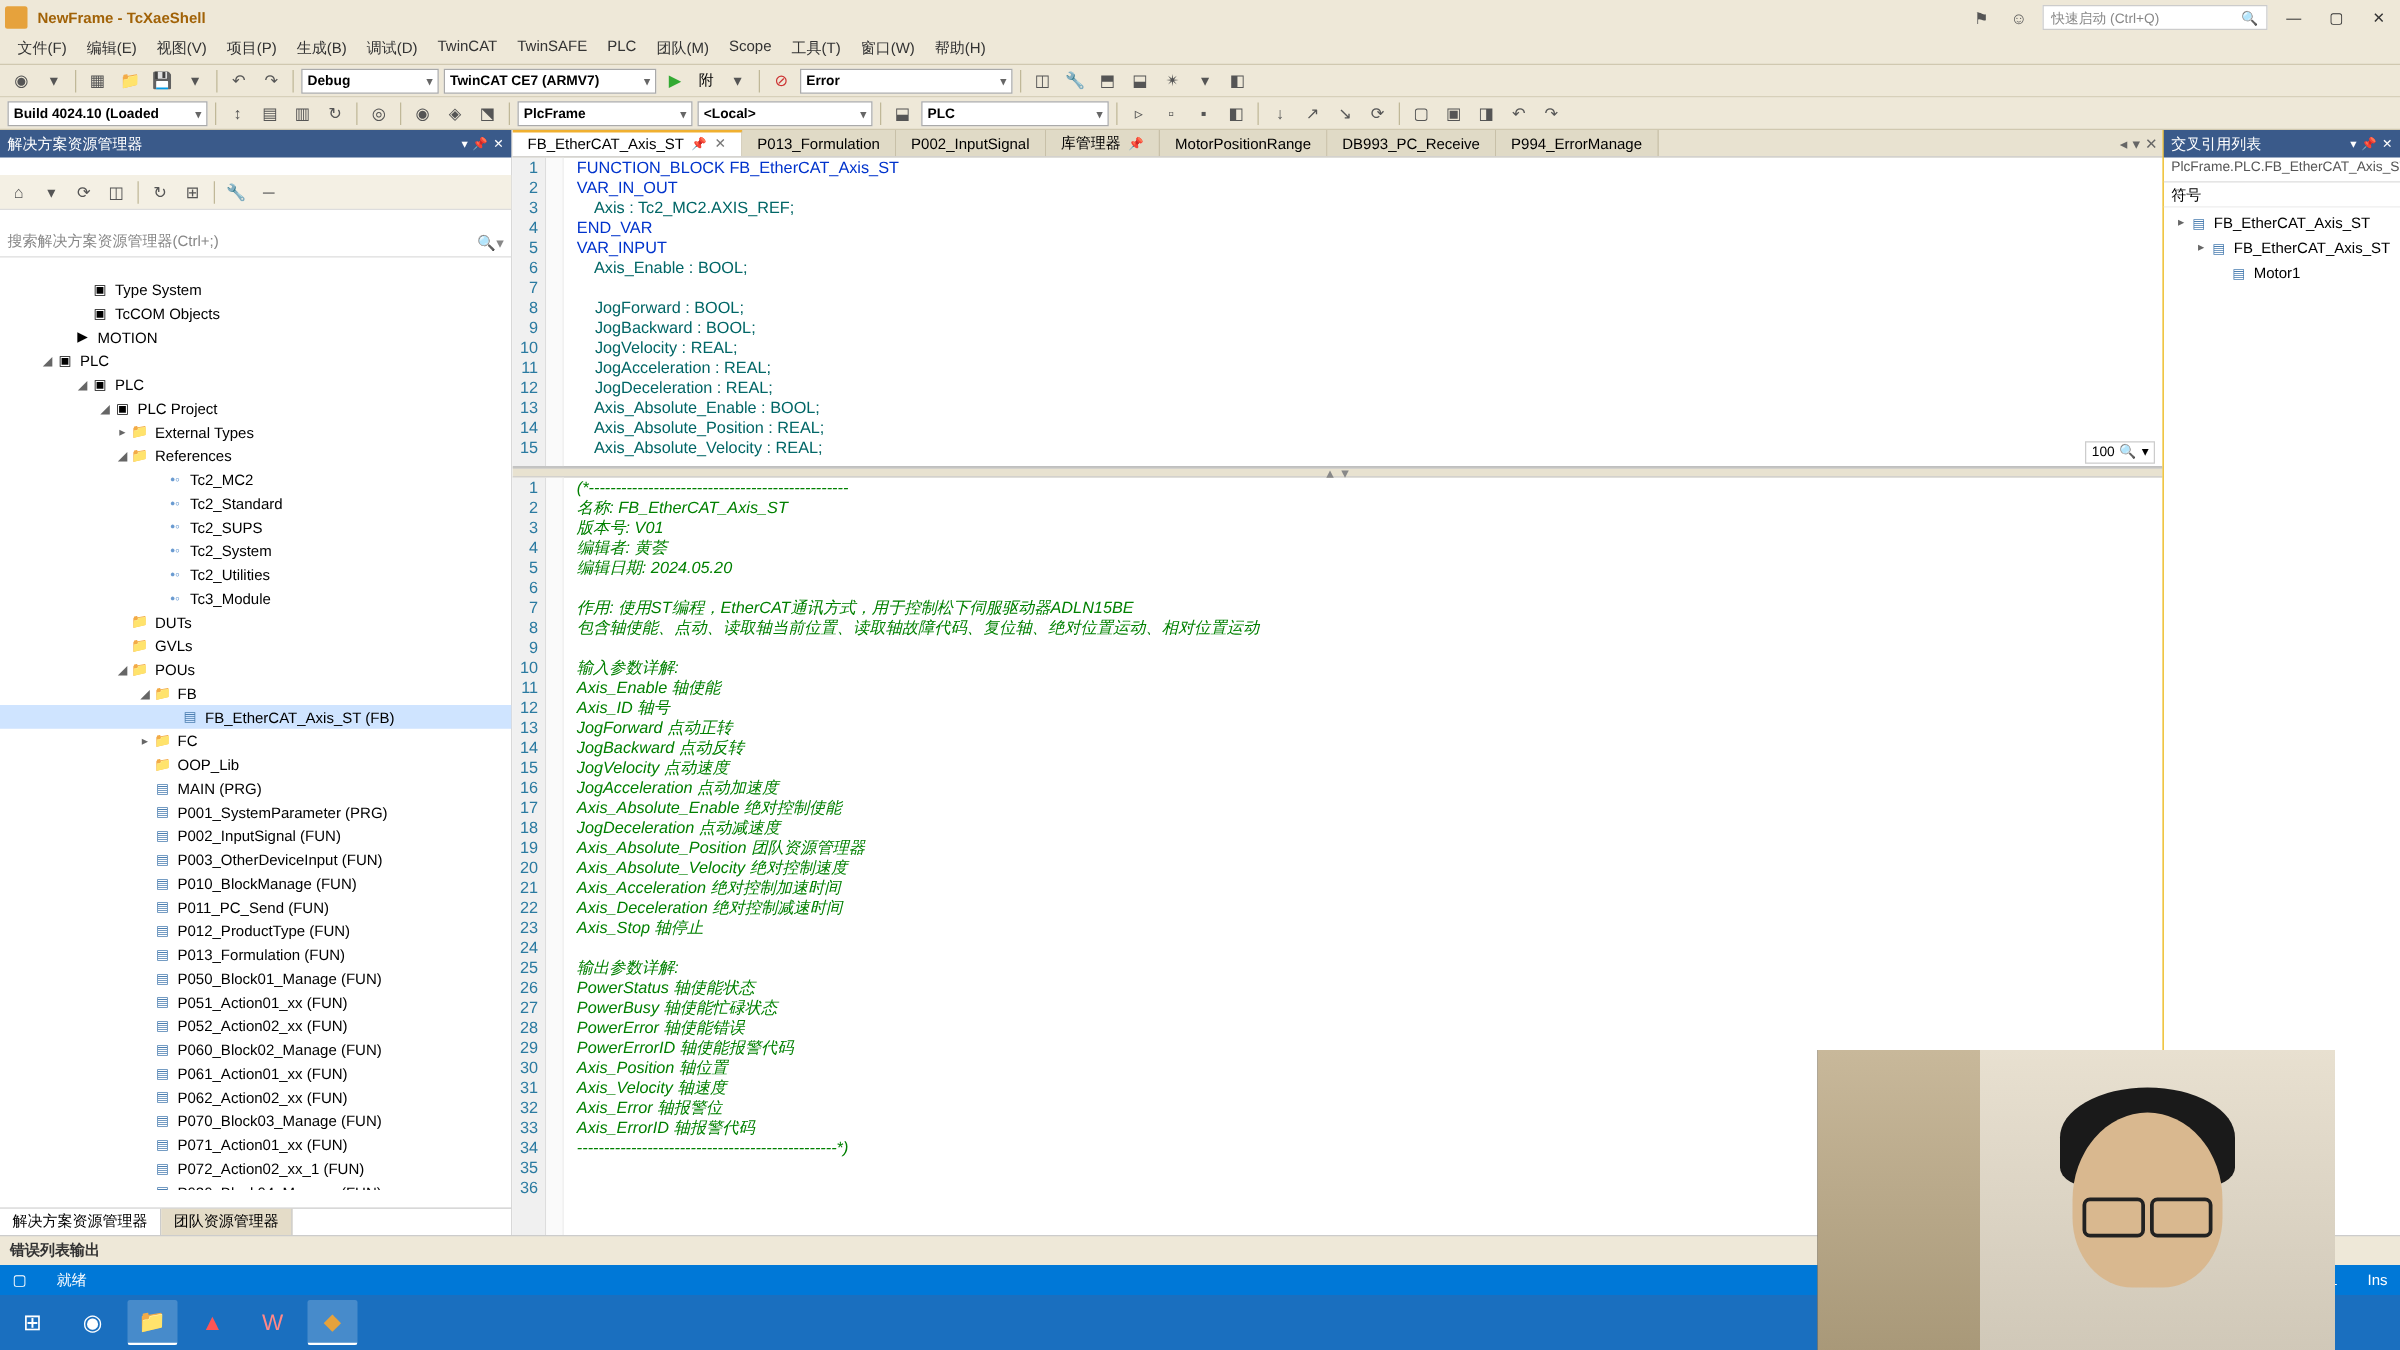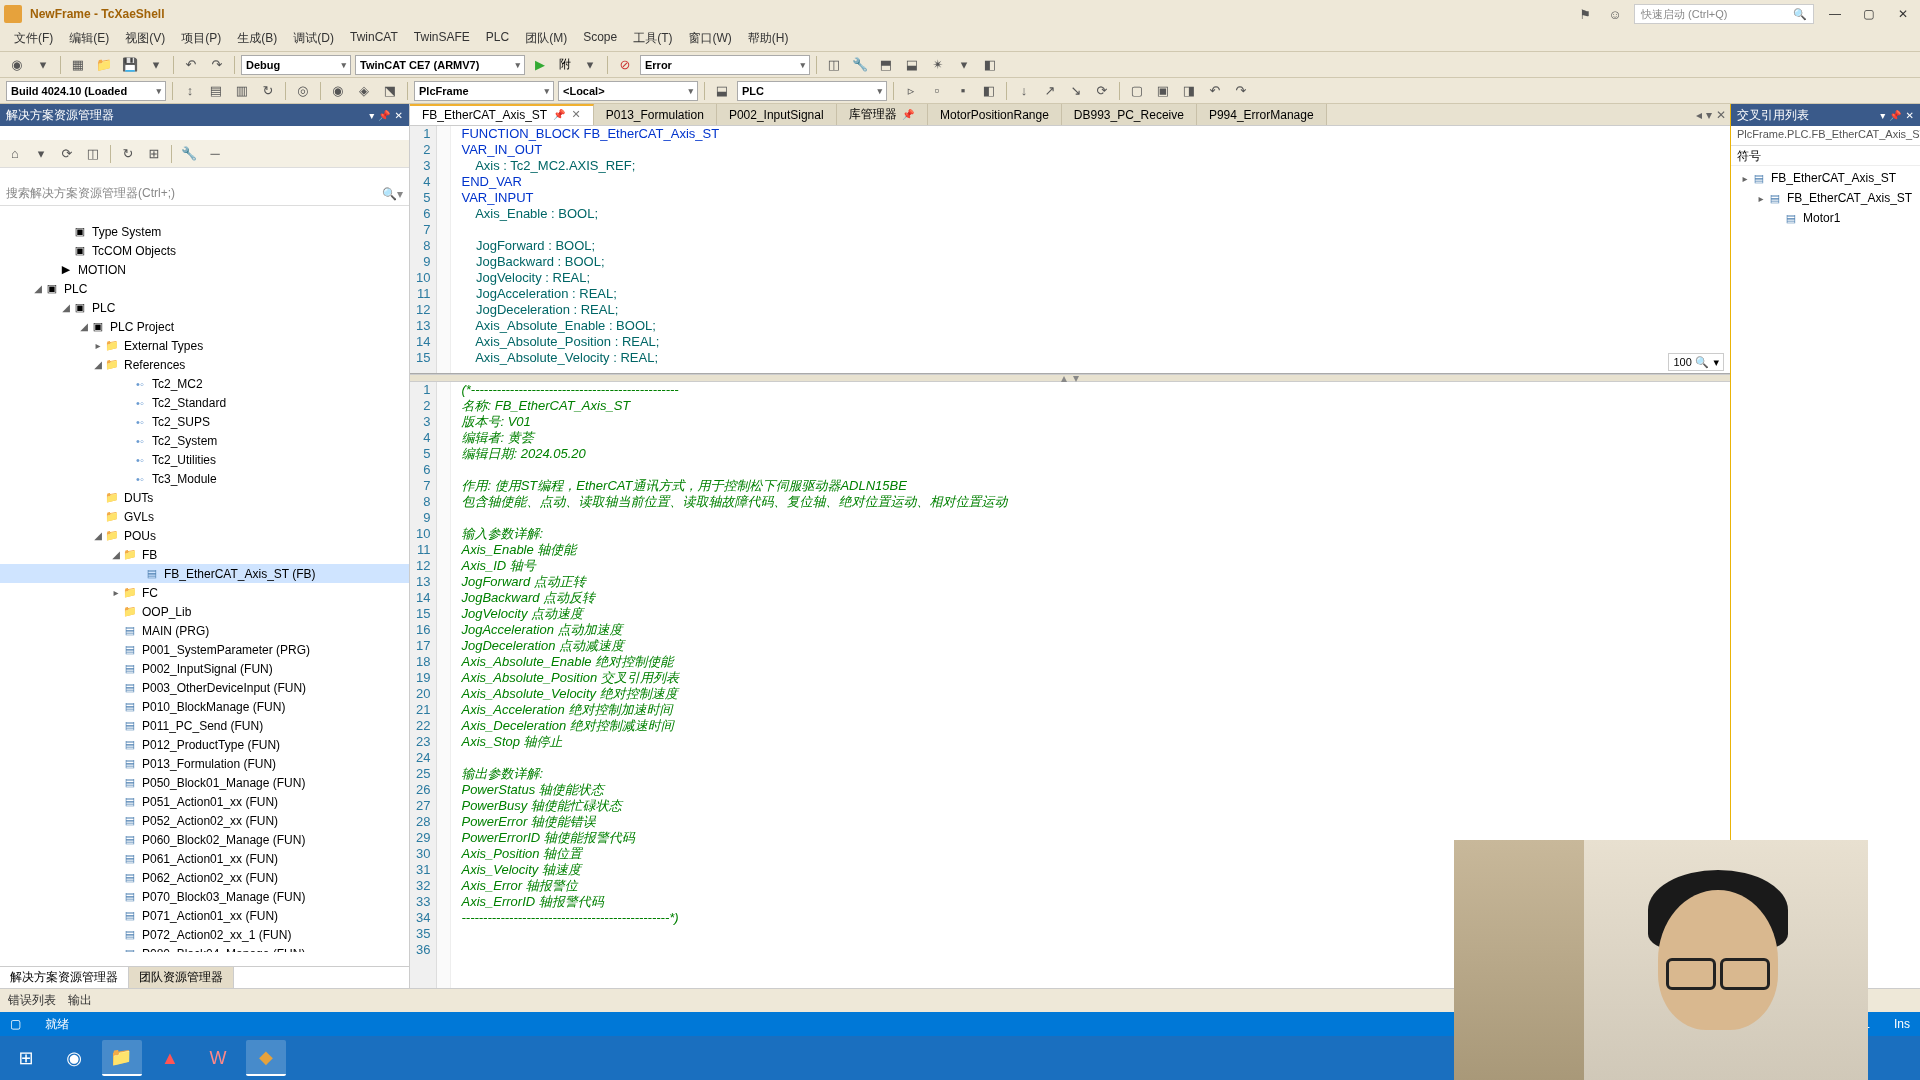--- a/index.html
+++ b/index.html
@@ -64,21 +64,21 @@
 .k-green { color: #008000; font-style: italic; }
 .splitter { height: 8px; background: #e8e2d0; display:flex; align-items:center; justify-content:center; gap:6px; color:#888; border-top:1px solid #ccc; border-bottom:1px solid #ccc;}
 .zoom-ctl { position: absolute; right: 6px; bottom: 2px; display: flex; align-items: center; gap: 4px; background: #fff; border: 1px solid #ccc; padding: 0 4px; height: 18px; font-size: 11px; }
 
 .rpanel { width: 190px; display: flex; flex-direction: column; border-left: 1px solid #eab308; }
 .rpanel .crumb { height: 20px; border-bottom: 1px solid #ddd; padding: 2px 6px; font-size: 11px; color: #555; white-space: nowrap; overflow: hidden; }
 .rpanel .lbl { height: 20px; padding: 2px 6px; font-size: 12px; border-bottom: 1px solid #eee; }
 .rpanel .tree2 { padding: 2px 0; }
 .rpanel .trow { display: flex; align-items: center; height: 20px; padding-left: 6px; font-size: 12px; }
 
-.bottom-tabs { height: 24px; background: #eee8d8; display: flex; align-items: center; gap: 12px; padding: 0 8px; border-top: 1px solid #ccc; }
+.bottom-tabs { height: 24px; background: #eee8d8; display: flex; align-items: center; gap: 0; padding: 0 8px; border-top: 1px solid #ccc; font-weight: bold; }
 .bottom-tabs .btab { font-size: 12px; color: #333; cursor: pointer; }
 
 .statusbar { height: 24px; background: #0078d7; color: #fff; display: flex; align-items: center; padding: 0 10px; font-size: 12px; gap: 24px; }
 .statusbar .sfill { flex: 1; }
 
 .taskbar { height: 44px; background: #1a6fbf; display: flex; align-items: center; padding: 0 6px; gap: 8px; }
 .taskbar .tbicon { width: 40px; height: 36px; display: flex; align-items: center; justify-content: center; color: #fff; font-size: 18px; cursor: pointer; border-radius: 2px; }
 .taskbar .tbicon.active { background: rgba(255,255,255,0.2); border-bottom: 2px solid #fff; }
 
 .webcam { position: absolute; right: 52px; bottom: -4px; width: 414px; height: 244px; background: #333; }
@@ -583,23 +583,23 @@
             <div class="line k-green">作用: 使用ST编程，EtherCAT通讯方式，用于控制松下伺服驱动器ADLN15BE</div>
             <div class="line k-green">包含轴使能、点动、读取轴当前位置、读取轴故障代码、复位轴、绝对位置运动、相对位置运动</div>
             <div class="line "></div>
             <div class="line k-green">输入参数详解:</div>
             <div class="line k-green">Axis_Enable 轴使能</div>
             <div class="line k-green">Axis_ID 轴号</div>
             <div class="line k-green">JogForward 点动正转</div>
             <div class="line k-green">JogBackward 点动反转</div>
             <div class="line k-green">JogVelocity 点动速度</div>
             <div class="line k-green">JogAcceleration 点动加速度</div>
+            <div class="line k-green">Axis_Absolute_Enable 绝对控制使能</div>
             <div class="line k-green">JogDeceleration 点动减速度</div>
-            <div class="line k-green">Axis_Absolute_Enable 绝对控制使能</div>
-            <div class="line k-green">Axis_Absolute_Position 交叉引用列表</div>
+            <div class="line k-green">Axis_Absolute_Position 团队资源管理器</div>
             <div class="line k-green">Axis_Absolute_Velocity 绝对控制速度</div>
             <div class="line k-green">Axis_Acceleration 绝对控制加速时间</div>
             <div class="line k-green">Axis_Deceleration 绝对控制减速时间</div>
             <div class="line k-green">Axis_Stop 轴停止</div>
             <div class="line "></div>
             <div class="line k-green">输出参数详解:</div>
             <div class="line k-green">PowerStatus 轴使能状态</div>
             <div class="line k-green">PowerBusy 轴使能忙碌状态</div>
             <div class="line k-green">PowerError 轴使能错误</div>
             <div class="line k-green">PowerErrorID 轴使能报警代码</div>

